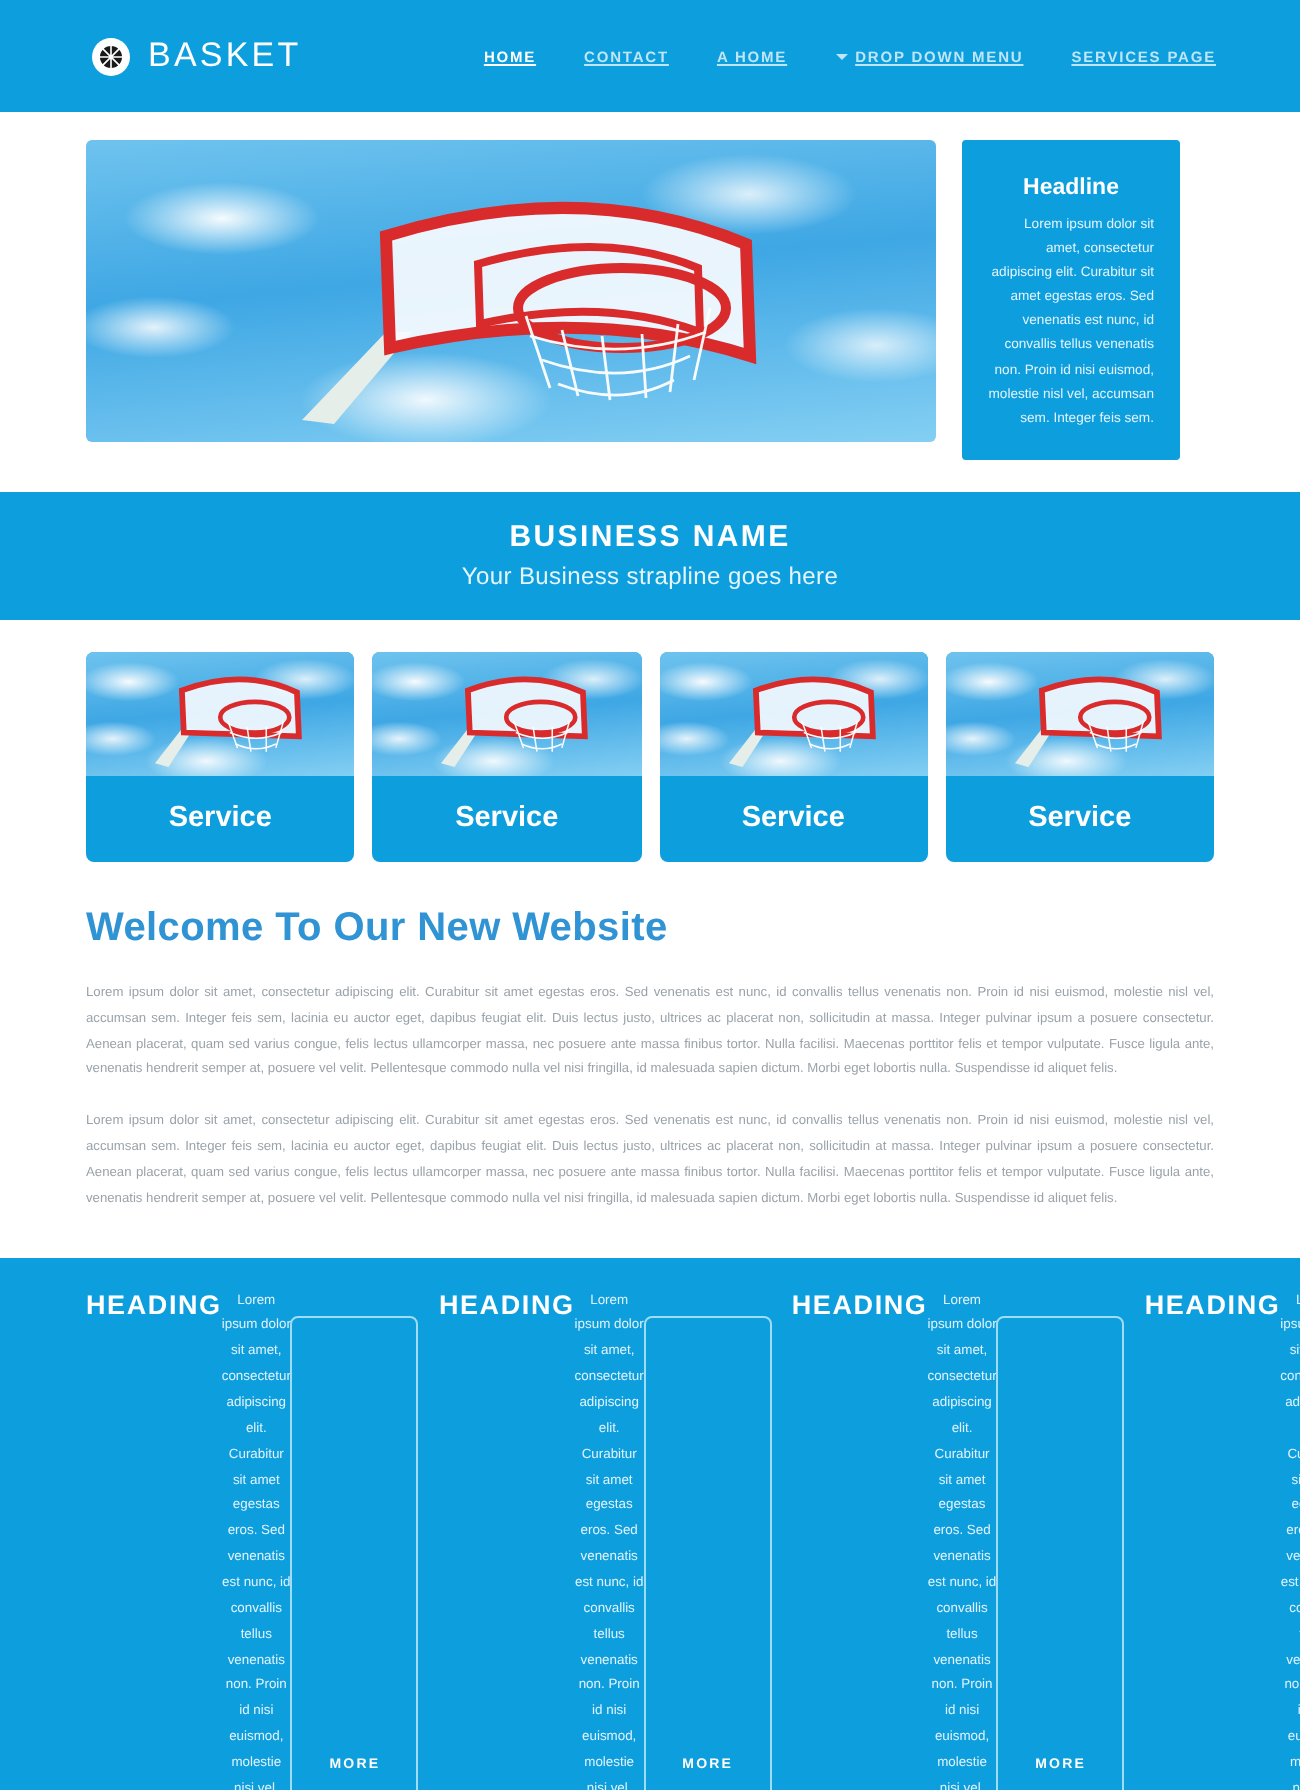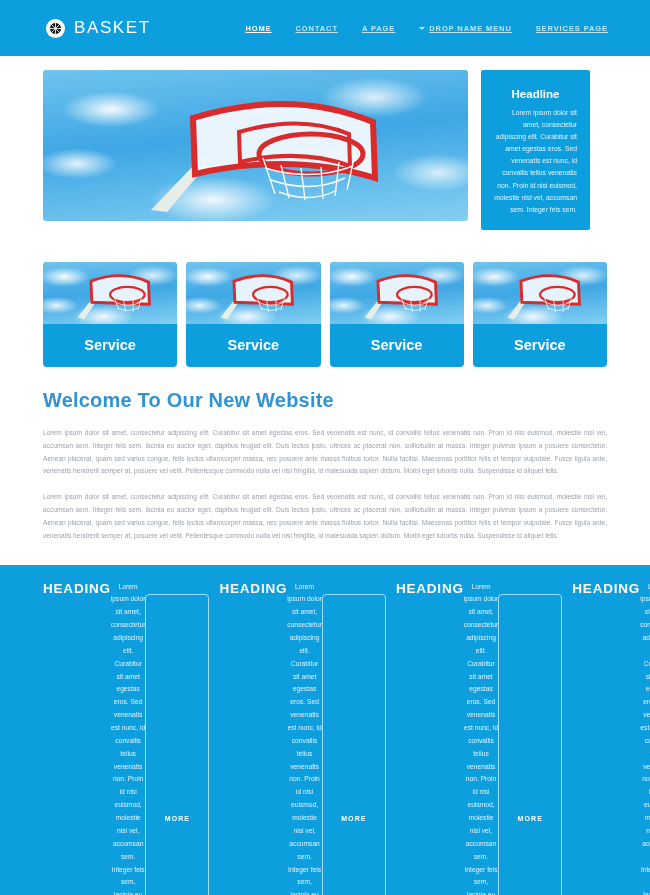--- a/index.html
+++ b/index.html
@@ -247,25 +247,25 @@
       <span class="brand-name">BASKET</span>
     </div>
     <nav class="nav">
       <a class="nav-item active" href="#">
         <span>HOME</span>
       </a>
       <a class="nav-item" href="#">
         <span>CONTACT</span>
       </a>
       <a class="nav-item" href="#">
-        <span>A PAGE</span>
+        <span>A HOME</span>
       </a>
       <a class="nav-item" href="#">
         <span class="caret"></span>
-        <span>DROP NAME MENU</span>
+        <span>DROP DOWN MENU</span>
       </a>
       <a class="nav-item" href="#">
         <span>SERVICES PAGE</span>
       </a>
     </nav>
   </div>
 
   <div class="hero">
     <div class="hero-img">
       <svg class="hoop" viewBox="0 0 425 151" preserveAspectRatio="none" aria-hidden="true">
@@ -279,20 +279,24 @@
           <path d="M222 98 Q268 112 310 96 M228 110 Q268 124 302 108 M236 122 Q268 134 294 120"></path>
         </g>
       </svg>
     </div>
     <div class="hero-side">
       <div class="hero-side-title">Headline</div>
       <div class="hero-side-text">Lorem ipsum dolor sit amet, consectetur adipiscing elit. Curabitur sit amet egestas eros. Sed venenatis est nunc, id convallis tellus venenatis non. Proin id nisi euismod, molestie nisl vel, accumsan sem. Integer feis sem.</div>
     </div>
   </div>
 
+  <div class="band">
+    <div class="band-title">BUSINESS NAME</div>
+    <div class="band-sub">Your Business strapline goes here</div>
+  </div>
 
   <div class="services">
     <div class="svc-card">
       <div class="svc-img">
         <svg class="hoop" viewBox="0 0 140 62" preserveAspectRatio="none" aria-hidden="true">
           <path d="M36 58 L50 40 L56 40 L43 60 Z" fill="#e6eeea"></path>
           <path d="M50 20 Q82 8 110 21 L111 44 L51 42 Z" fill="#f7fbff" opacity="0.9"></path>
           <path d="M50 20 Q82 8 110 21 L111 44 L51 42 Z" fill="none" stroke="#d92b2b" stroke-width="3"></path>
           <ellipse cx="88" cy="34" rx="18" ry="8" fill="none" stroke="#d92b2b" stroke-width="2.4"></ellipse>
           <g stroke="#ffffff" stroke-width="0.8" fill="none" opacity="0.95">

